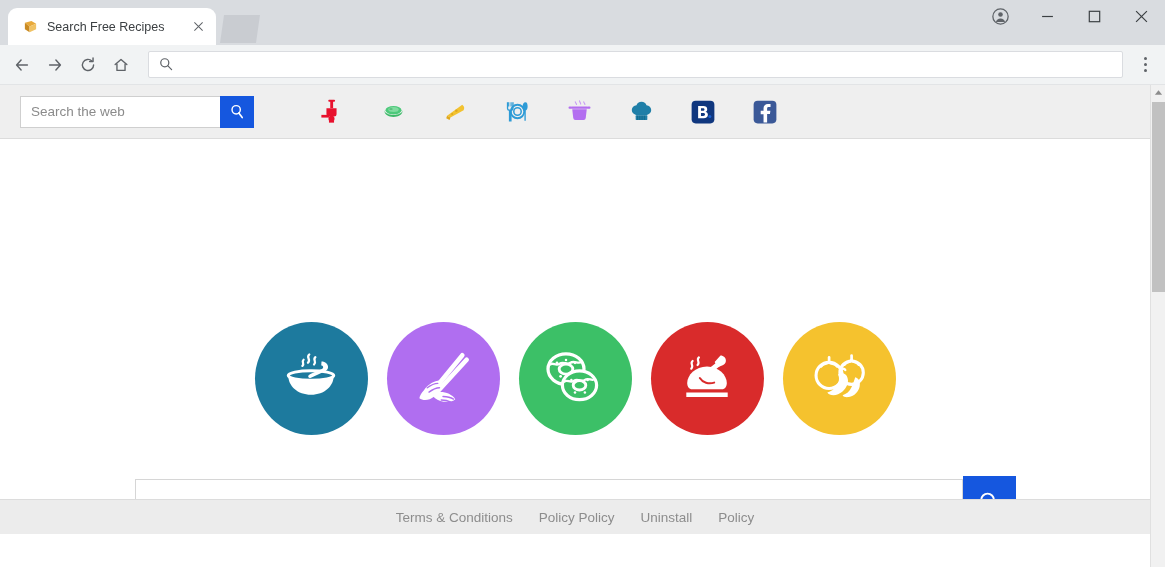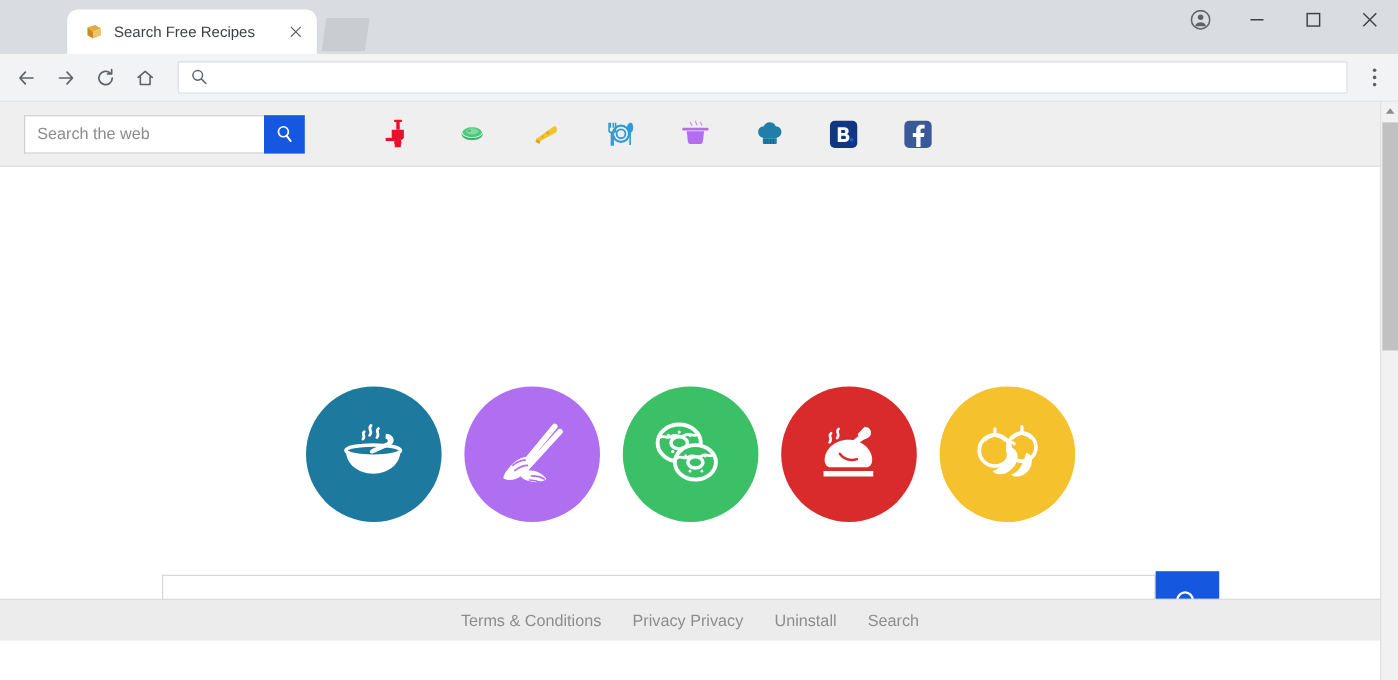--- a/index.html
+++ b/index.html
@@ -15,21 +15,21 @@
 
   .titlebar {
     height: 45px; background: #d9dce0;
     position: relative; display: flex; align-items: flex-end;
   }
   .tabstrip { display: flex; align-items: flex-end; height: 45px; padding-left: 8px; }
   .tab {
     width: 208px; height: 37px; background: #fff;
     border-radius: 9px 9px 0 0;
     display: flex; align-items: center; gap: 8px;
-    padding: 0 10px 0 14px; position: relative; margin-left: 48px;
+    padding: 0 10px 0 14px; position: relative;
   }
   .tab-favicon {
     width: 17px; height: 17px; flex: 0 0 17px;
     display: flex; align-items: center; justify-content: center;
   }
   .tab-title {
     font-size: 12.5px; color: #3c4043; white-space: nowrap;
     overflow: hidden; text-overflow: ellipsis; flex: 1;
   }
   .tab-close {
@@ -419,23 +419,23 @@
       <div class="bs-btn">
         <svg width="27" height="27" viewBox="0 0 28 28">
           <circle cx="12" cy="11.4" r="6.6" fill="none" stroke="#fff" stroke-width="2"></circle>
           <path d="M16.4 16.4 L22 23.6" stroke="#fff" stroke-width="2.4" stroke-linecap="round"></path>
         </svg>
       </div>
     </div>
 
     <div class="footer">
       <a href="#">Terms &amp; Conditions</a>
-      <a href="#">Privacy Privacy</a>
+      <a href="#">Policy Policy</a>
       <a href="#">Uninstall</a>
-      <a href="#">Search</a>
+      <a href="#">Policy</a>
     </div>
 
   </div>
 
   <div class="scrollbar">
     <div class="sb-arrow">
       <svg width="9" height="7" viewBox="0 0 10 7">
           <path d="M5 1 L9 6 L1 6 z" fill="#8c8c8c"></path>
         </svg>
     </div>

